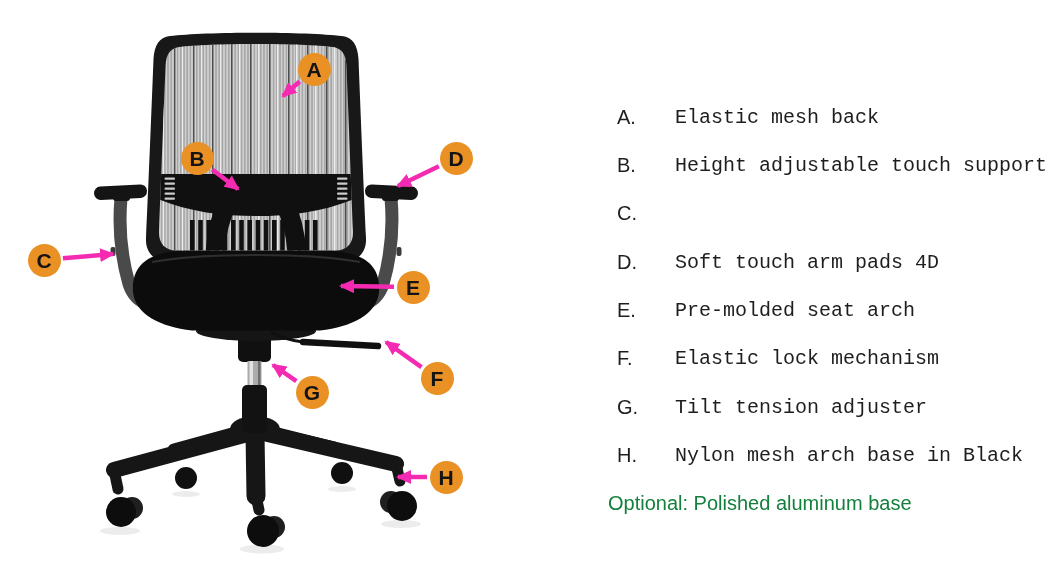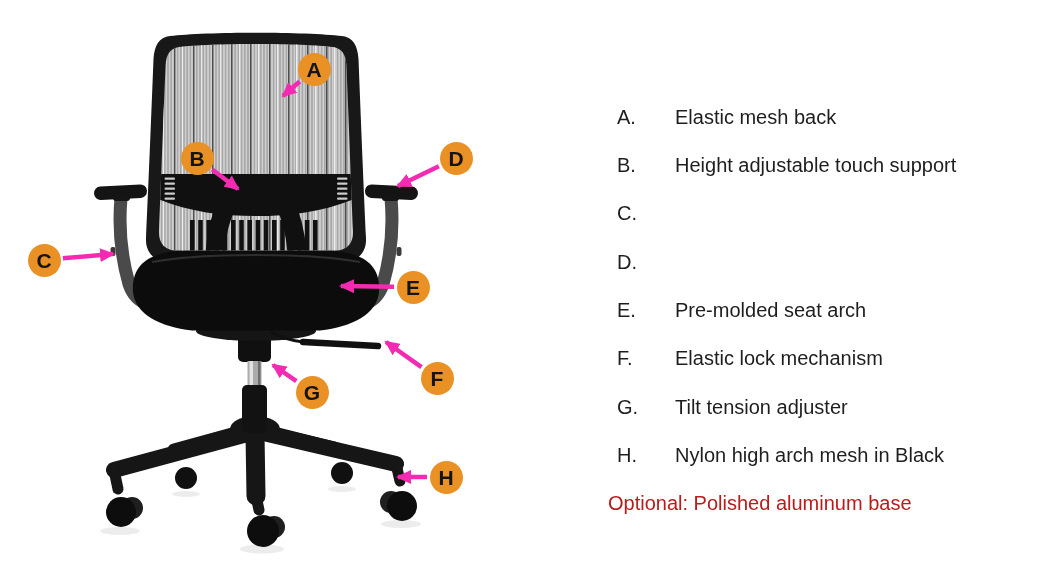--- a/index.html
+++ b/index.html
@@ -9,21 +9,21 @@
   #callout-arrows{pointer-events:none;}
   .badge{
     position:absolute;width:33px;height:33px;border-radius:50%;
     display:flex;align-items:center;justify-content:center;
     font-size:21px;font-weight:bold;color:#141414;line-height:1;
     user-select:none;
   }
   .legend{position:absolute;left:608px;top:93px;width:440px;color:#1e1e1e;}
   .legend-row{height:48.35px;display:flex;align-items:center;font-size:20px;padding-left:9px;}
   .legend-letter{display:inline-block;width:58px;flex:0 0 58px;}
-  .legend-text{white-space:nowrap;}
+  .legend-text{white-space:nowrap;font-family:Liberation Mono, monospace;}
   .legend-note{height:48.35px;display:flex;align-items:center;font-size:20px;padding-left:0;white-space:nowrap;}
 </style>
 </head>
 <body>
 
 <div class="canvas">
 
   <svg class="layer" width="560" height="580" viewBox="0 0 560 580" aria-hidden="true">
     <defs>
       <pattern id="mesh" width="3.2" height="12" patternUnits="userSpaceOnUse">
@@ -174,32 +174,33 @@
     </div>
     <div class="legend-row" style="color: rgb(30, 30, 30);">
       <span class="legend-letter">B.</span>
       <span class="legend-text">Height adjustable touch support</span>
     </div>
     <div class="legend-row" style="color: rgb(30, 30, 30);">
       <span class="legend-letter">C.</span>
     </div>
     <div class="legend-row" style="color: rgb(30, 30, 30);">
       <span class="legend-letter">D.</span>
+      <span class="legend-text">Soft touch arm pads 4D</span>
     </div>
     <div class="legend-row" style="color: rgb(30, 30, 30);">
       <span class="legend-letter">E.</span>
       <span class="legend-text">Pre-molded seat arch</span>
     </div>
     <div class="legend-row" style="color: rgb(30, 30, 30);">
       <span class="legend-letter">F.</span>
       <span class="legend-text">Elastic lock mechanism</span>
     </div>
     <div class="legend-row" style="color: rgb(30, 30, 30);">
       <span class="legend-letter">G.</span>
       <span class="legend-text">Tilt tension adjuster</span>
     </div>
     <div class="legend-row" style="color: rgb(30, 30, 30);">
       <span class="legend-letter">H.</span>
-      <span class="legend-text">Nylon high arch mesh in Black</span>
-    </div>
-    <div class="legend-note" style="color: #b91c1c;">Optional: Polished aluminum base</div>
+      <span class="legend-text">Nylon mesh arch base in Black</span>
+    </div>
+    <div class="legend-note" style="color: #15803d;">Optional: Polished aluminum base</div>
   </div>
 </div>
 
 </body></html>

